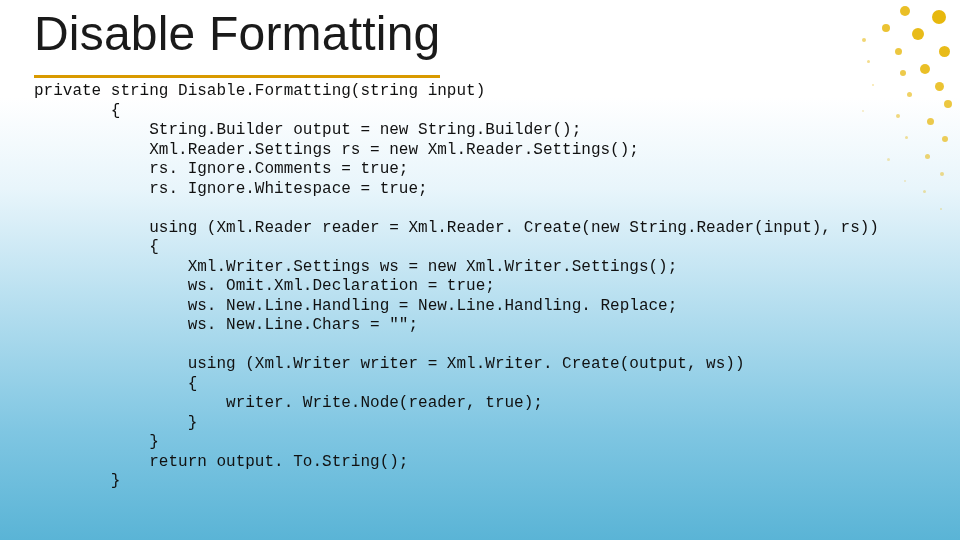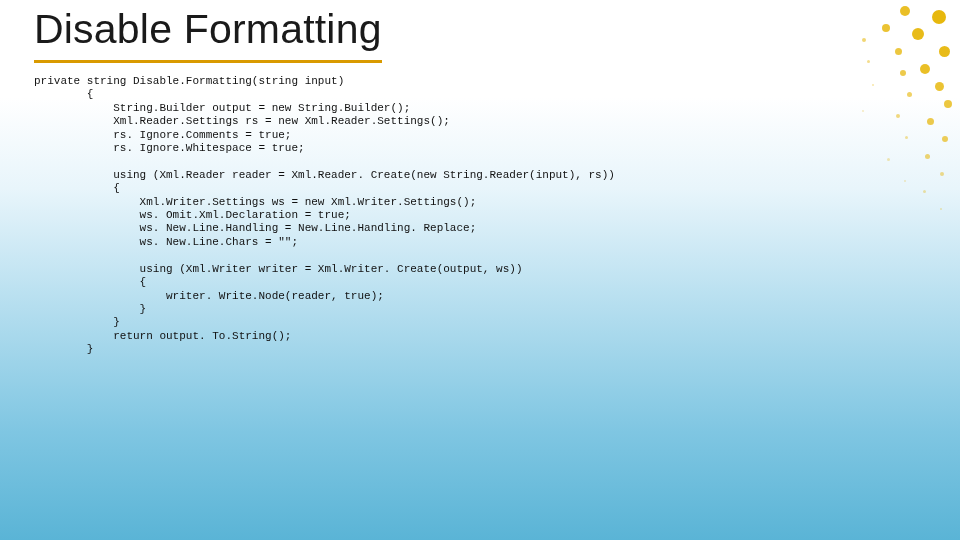--- a/index.html
+++ b/index.html
@@ -9,32 +9,32 @@
     background: linear-gradient(180deg, #ffffff 0%, #ffffff 18%, #e8f5fb 35%, #b9e0f0 55%, #7fc6e2 80%, #5ab4d6 100%);
     position: relative;
   }
   .slide {
     position: relative;
     width: 960px;
     height: 540px;
     padding: 6px 28px 10px 34px;
   }
   .title {
-    font-size: 41px;
+    font-size: 48px;
     font-weight: 400;
     color: #1a1a1a;
     border-bottom: 3px solid #d99a00;
     display: inline-block;
-    padding-bottom: 7px;
-    margin-bottom: 12px;
+    padding-bottom: 14px;
+    margin-bottom: 4px;
     letter-spacing: 0.2px;
   }
   .code {
     font-family: "Consolas", "Courier New", monospace;
-    font-size: 11px;
+    font-size: 16px;
     line-height: 1.22;
     white-space: pre;
     color: #111;
   }
   
   .dots {
     position: absolute;
     top: 0;
     right: 0;
     width: 260px;

